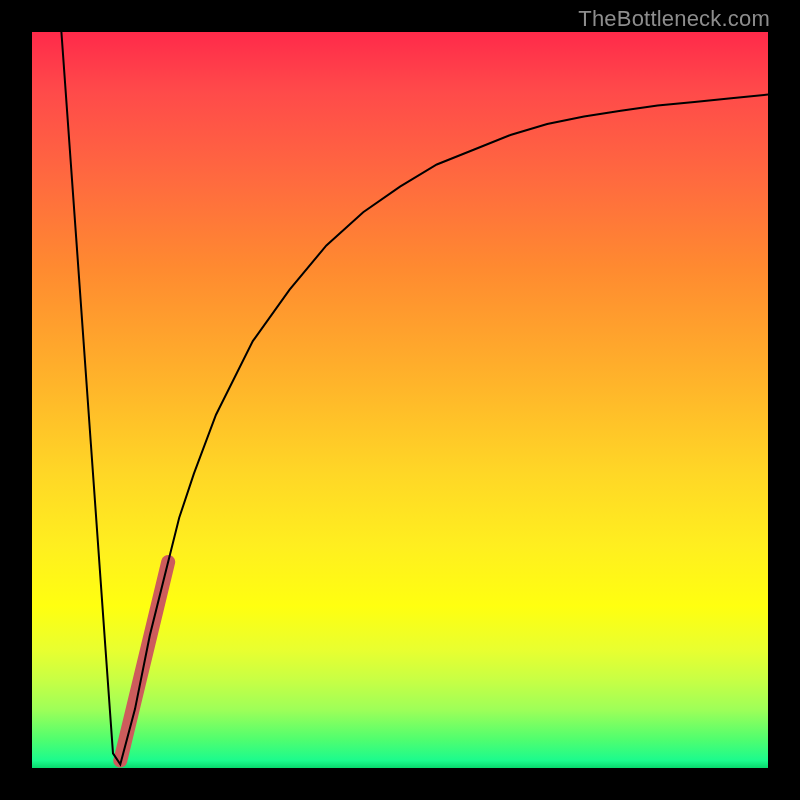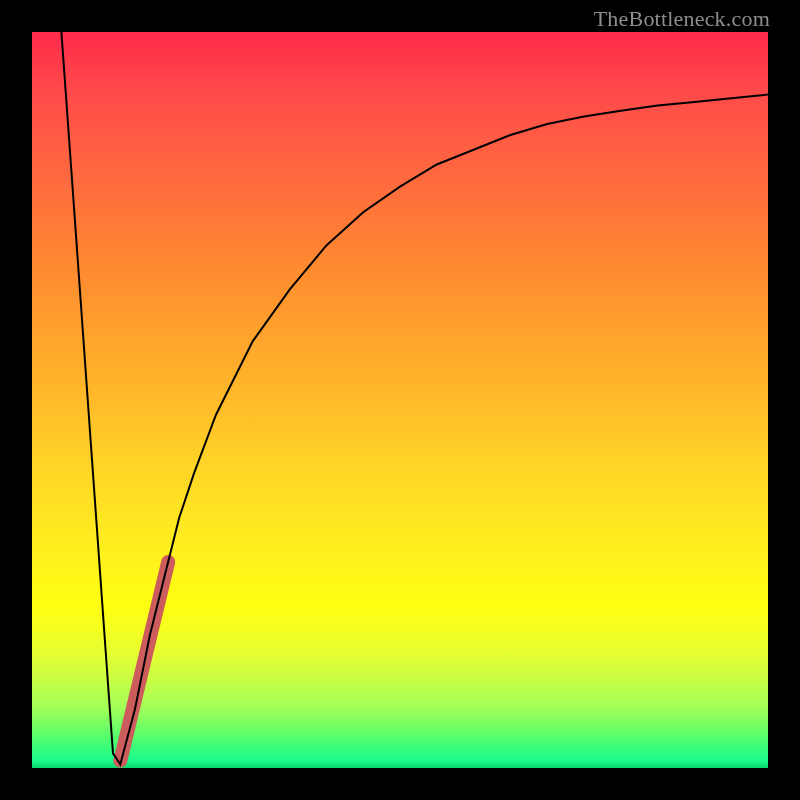--- a/index.html
+++ b/index.html
@@ -60,21 +60,21 @@
   .highlight {
     fill: none;
     stroke: #cd5c5c;
     stroke-width: 14;
     stroke-linecap: round;
   }
   .watermark {
     position: absolute;
     top: 6px;
     right: 30px;
-    font-family: Liberation Serif, serif;
+    font-family: Liberation Sans, sans-serif;
     font-size: 22px;
     color: #8d8d8d;
     letter-spacing: 0.2px;
     user-select: none;
   }
 </style>
 </head>
 <body>
 
 <div class="frame">

